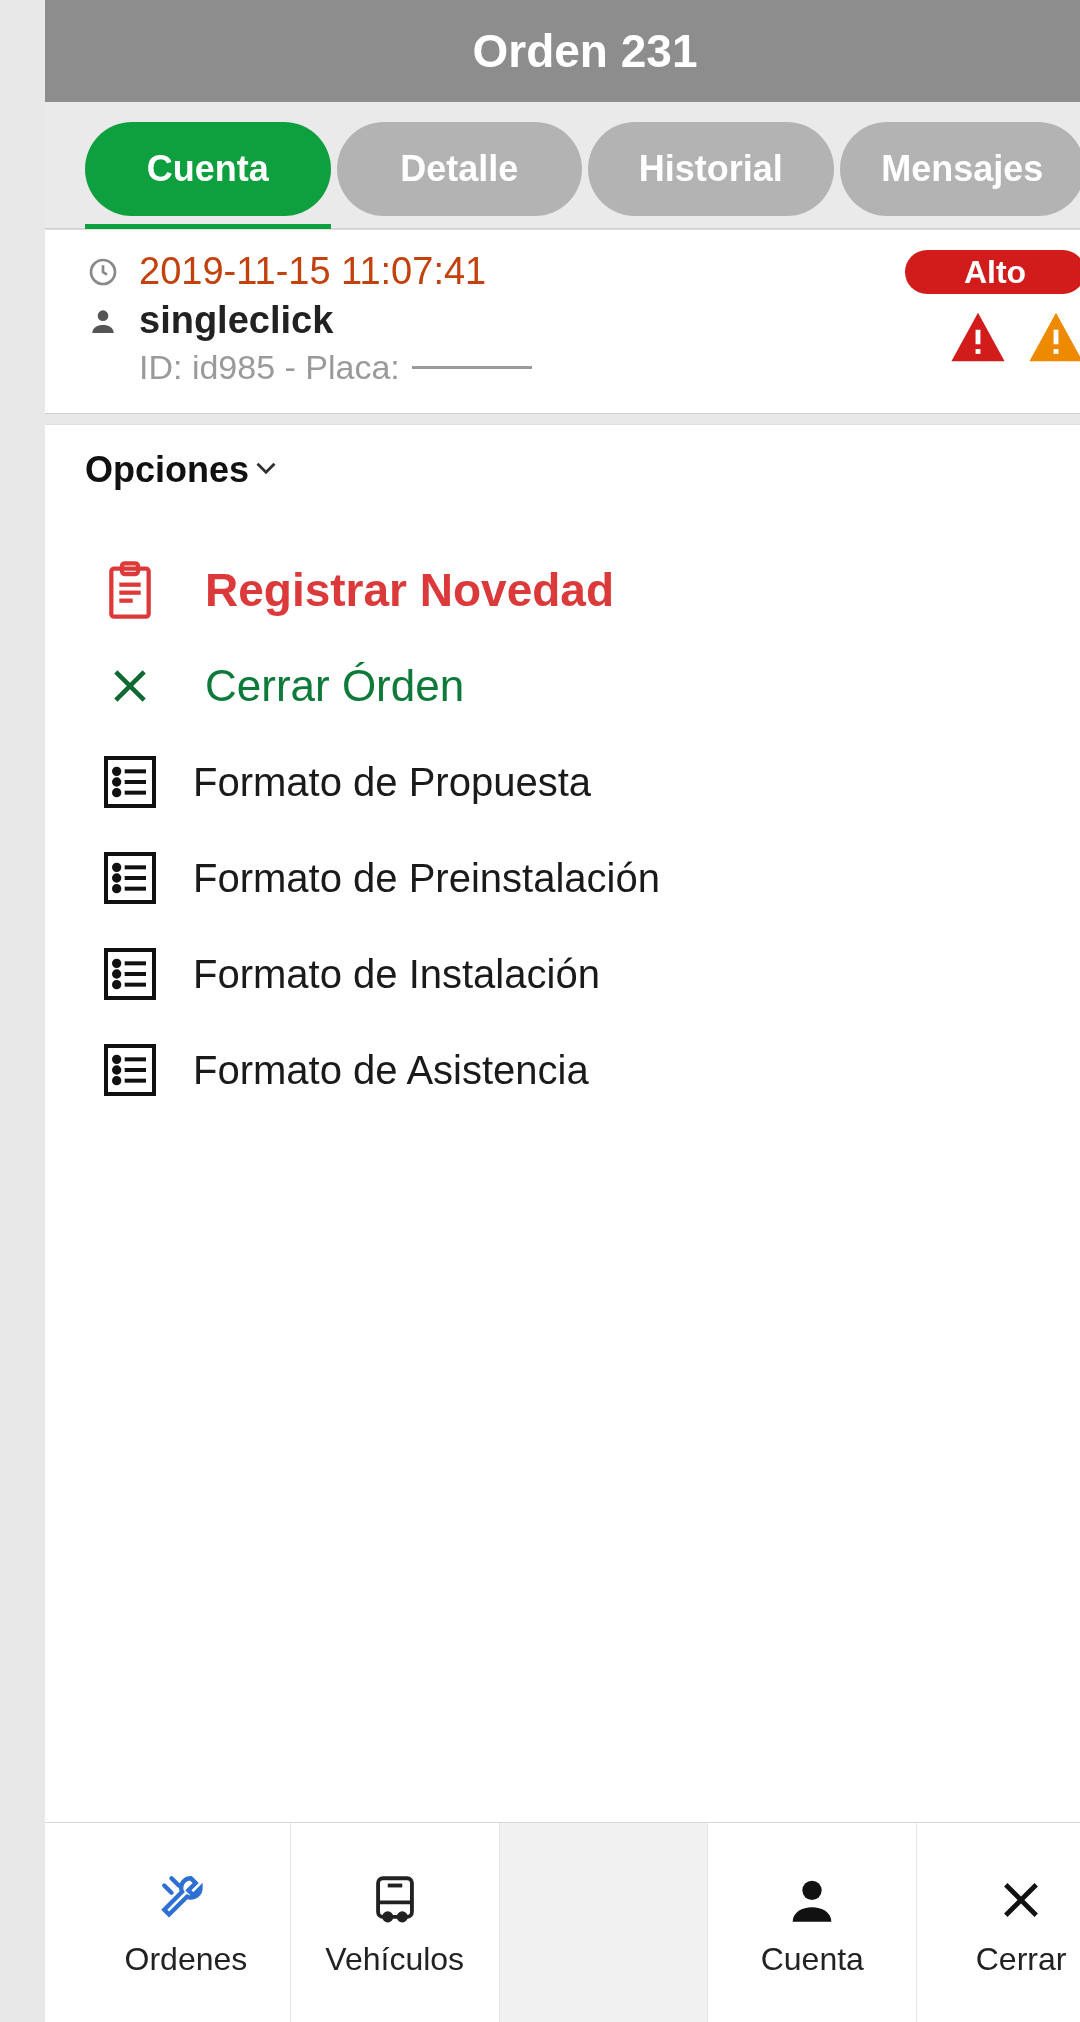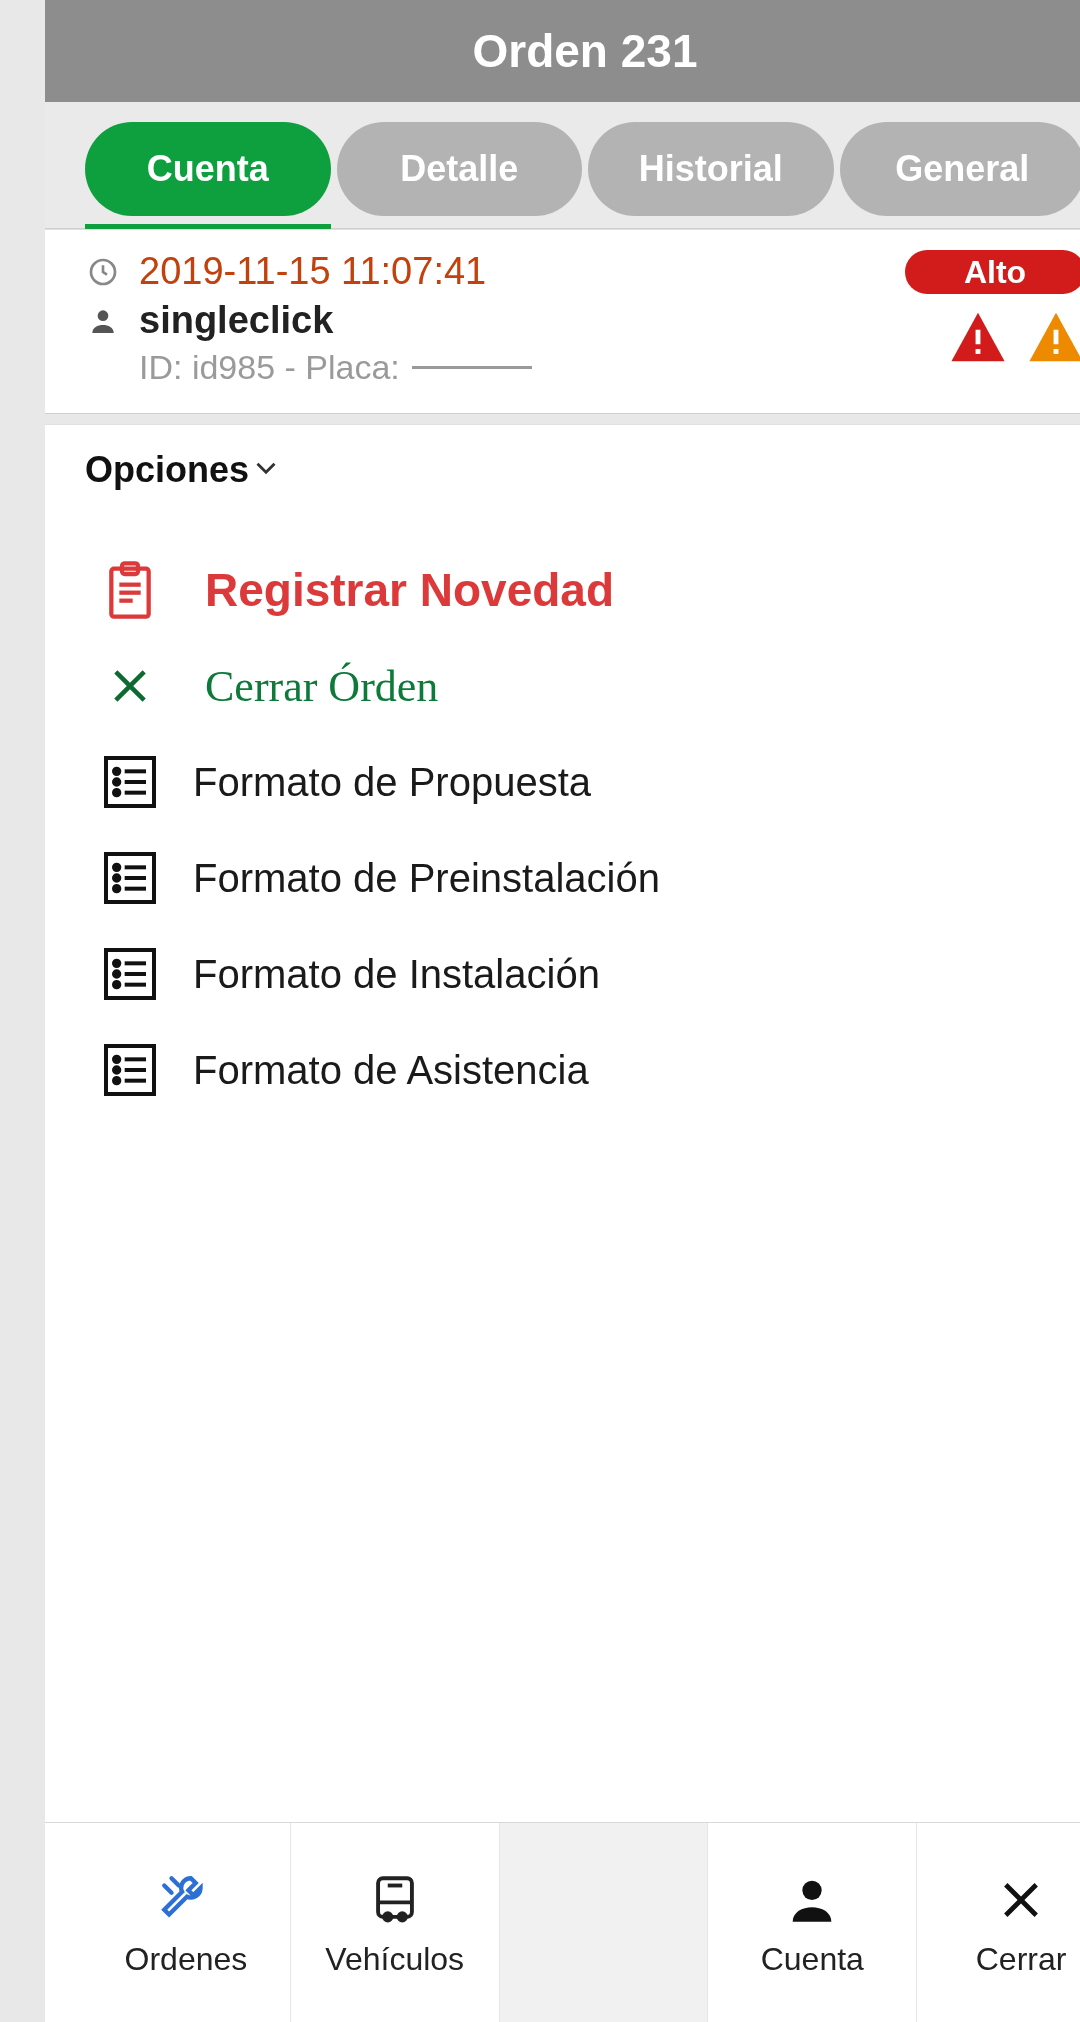--- a/index.html
+++ b/index.html
@@ -35,21 +35,21 @@
   .opciones-bar { background: #fff; border-top: 1px solid #e0e0e0; margin-top: 10px; padding: 24px 40px; display: flex; align-items: center; justify-content: flex-start; cursor: pointer; }
   .opciones-title { font-size: 36px; font-weight: 700; color: #111; }
   .chev { width: 34px; height: 34px; }
 
   
   .options-list { background: #fff; padding: 40px 50px 40px 50px; flex: 1; }
   .opt-row { display: flex; align-items: center; gap: 40px; margin-bottom: 26px; cursor: pointer; }
   .opt-icon { width: 70px; height: 70px; display: flex; align-items: center; justify-content: center; }
   .opt-label { font-size: 42px; }
   .opt-row.registrar .opt-label { color: #dc3a3a; font-weight: 700; font-size: 46px; }
-  .opt-row.cerrar .opt-label { color: #0d7a3a; font-size: 44px; font-family: Liberation Serif, serif; }
+  .opt-row.cerrar .opt-label { color: #0d7a3a; font-size: 44px; }
   .opt-row.format .opt-label { color: #1a1a1a; font-size: 40px; }
   .opt-row.format { gap: 28px; }
 
   
   .bottom-nav { background: #fff; border-top: 1px solid #d8d8d8; display: flex; height: 200px; padding-left: 37px; }
   .nav-item { flex: 1; display: flex; flex-direction: column; align-items: center; justify-content: center; gap: 8px; border-right: 1px solid #e5e5e5; cursor: pointer; }
   .nav-item:last-child { border-right: none; }
   .nav-item.dim { background: #f1f1f1; }
   .nav-icon { width: 66px; height: 66px; display: flex; align-items: center; justify-content: center; }
   .nav-label { font-size: 32px; color: #222; }
@@ -68,21 +68,21 @@
       <div class="tab active">
           <span>Cuenta</span>
         </div>
       <div class="tab inactive">
           <span>Detalle</span>
         </div>
       <div class="tab inactive">
           <span>Historial</span>
         </div>
       <div class="tab inactive">
-          <span>General</span>
+          <span>Mensajes</span>
         </div>
     </div>
   </div>
 
   <div class="info-card">
     <div class="info-row">
       <span class="icon-clock">
         <svg viewBox="0 0 24 24" width="32" height="32" fill="none" stroke="#888" stroke-width="2">
             <circle cx="12" cy="12" r="9"></circle>
             <path d="M12 7v5l3 2"></path>

